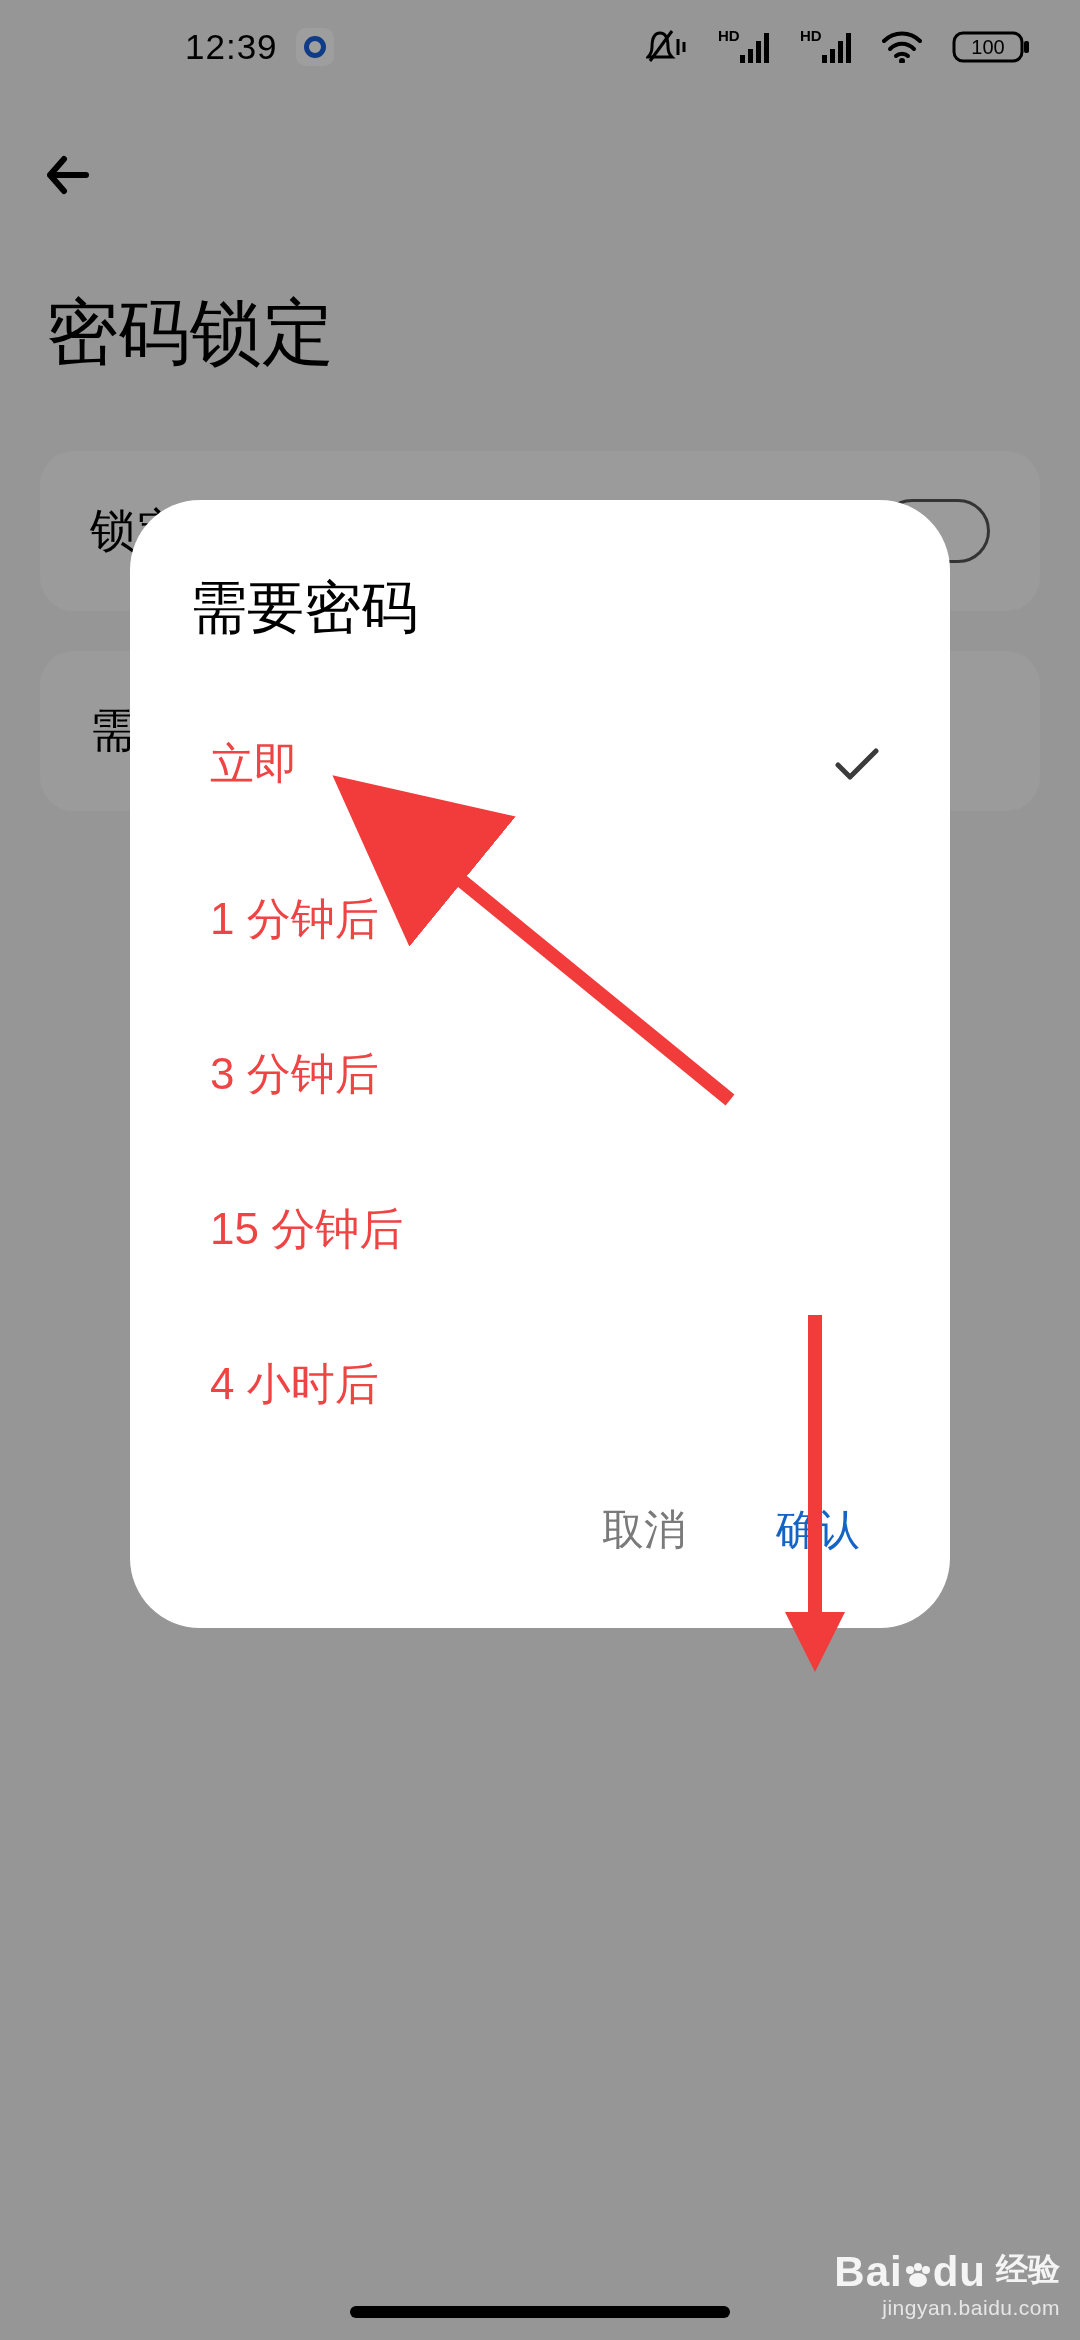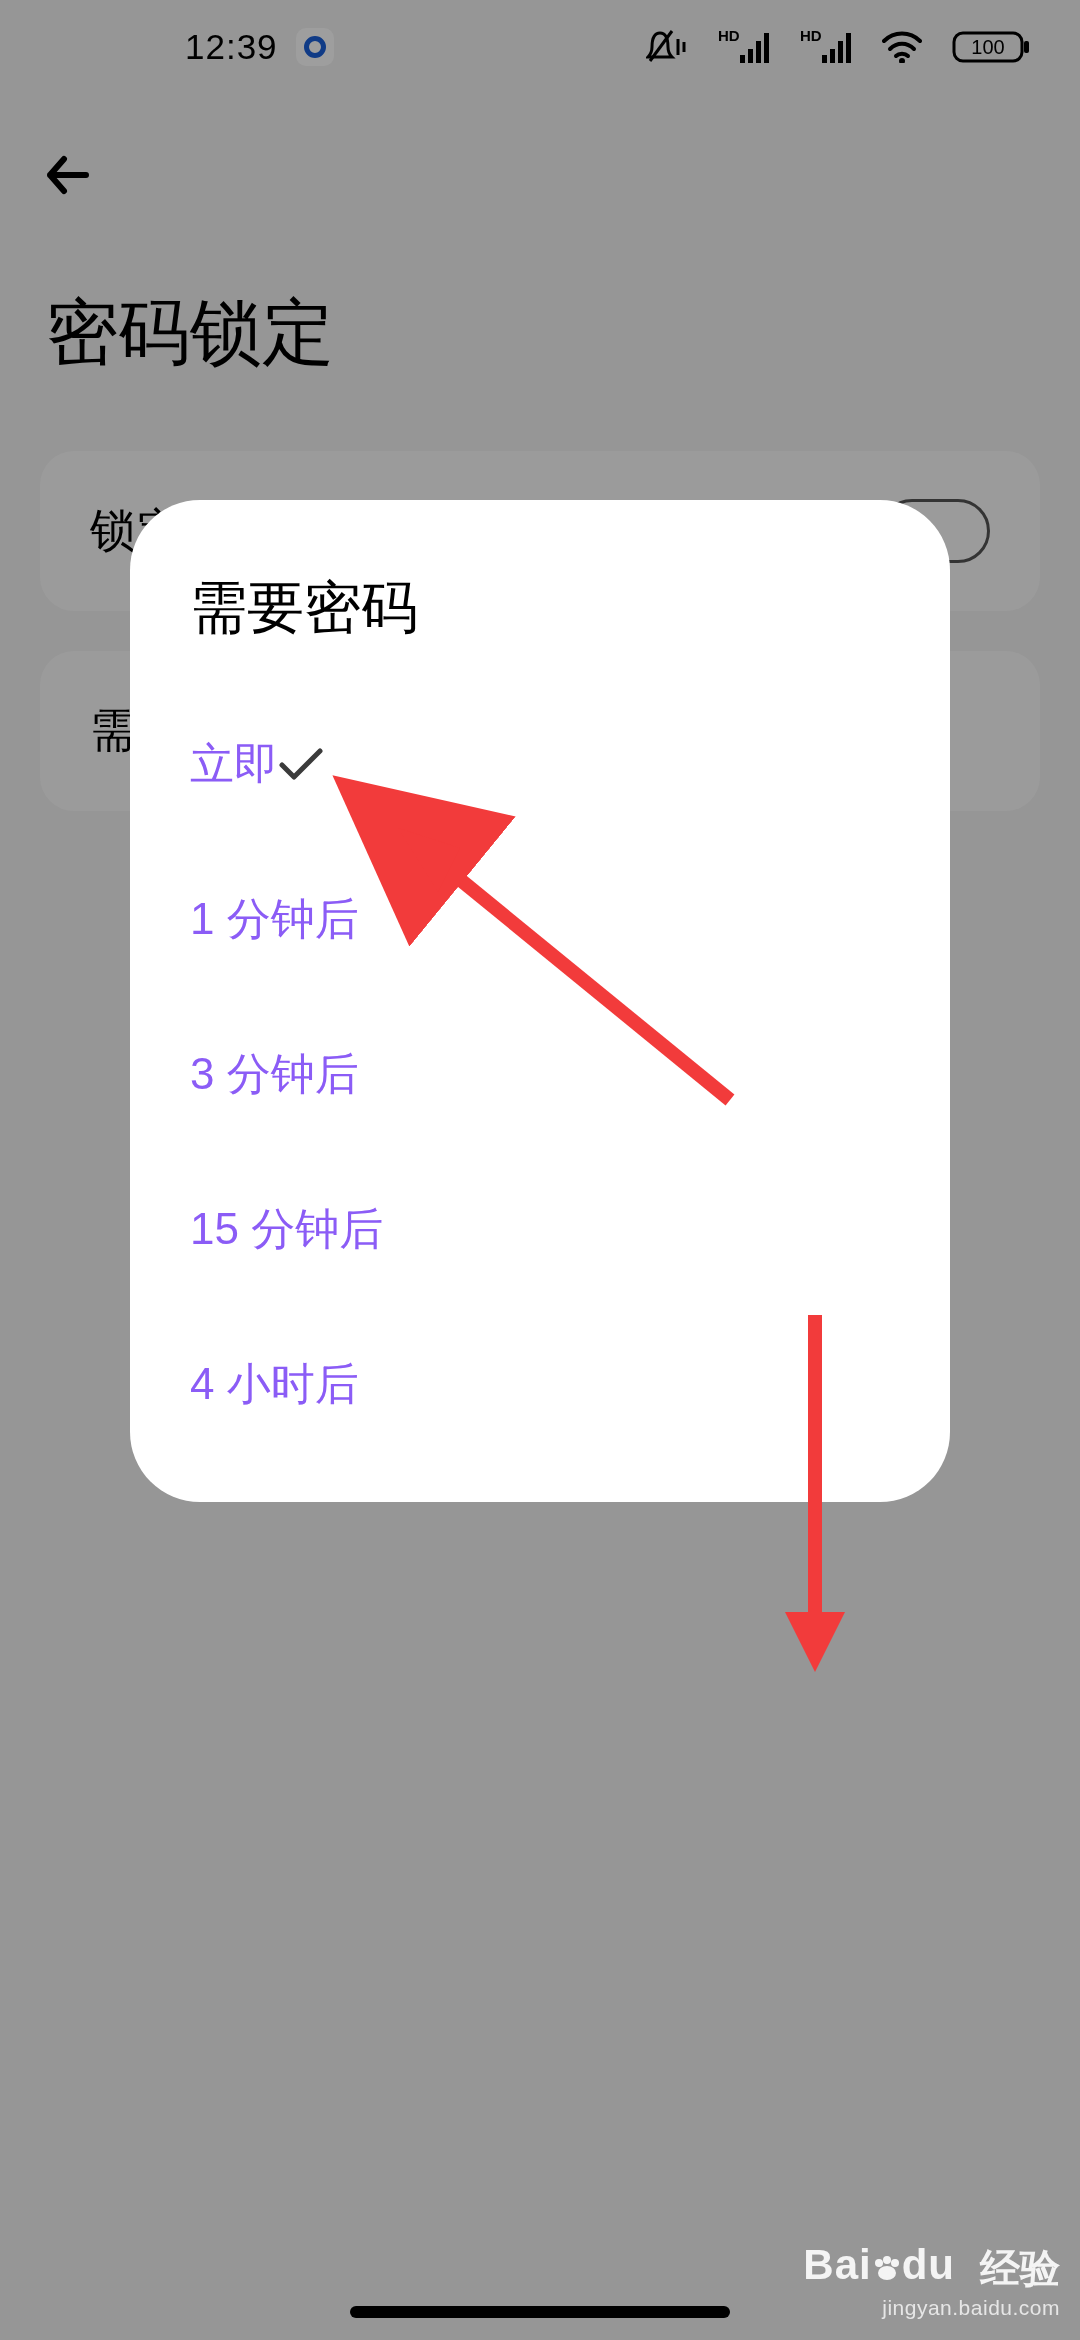--- a/index.html
+++ b/index.html
@@ -134,22 +134,24 @@
       margin-bottom: 40px;
     }
     .option-list {
       display: flex;
       flex-direction: column;
     }
     .option {
       height: 155px;
       display: flex;
       align-items: center;
+      justify-content: space-between;
       font-size: 44px;
-      color: #8b5cf6;
+      color: #ef4444;
+      margin-left: 20px;
     }
     .checkmark {
       margin-right: 10px;
     }
     .dialog-actions {
       display: flex;
       justify-content: flex-end;
       gap: 90px;
       padding: 40px 30px 30px 0;
     }
@@ -194,24 +196,24 @@
       font-weight: 700;
       color: #fff;
       letter-spacing: 1px;
     }
     .wm-paw {
       width: 30px;
       height: 26px;
     }
     .wm-jingyan {
       font-family: "KaiTi","STKaiti",serif;
-      font-size: 40px;
+      font-size: 32px;
       color: #fff;
       font-weight: 600;
-      margin-left: 19px;
+      margin-left: 4px;
     }
     .wm-url {
       font-size: 21px;
       color: #fff;
       opacity: 0.85;
       font-family: Arial, sans-serif;
       letter-spacing: 0.5px;
     }
     
     .home-indicator {
@@ -315,20 +317,24 @@
     </div>
     <div class="option">
       <span>3 分钟后</span>
     </div>
     <div class="option">
       <span>15 分钟后</span>
     </div>
     <div class="option">
       <span>4 小时后</span>
     </div>
+  </div>
+  <div class="dialog-actions">
+    <button class="dialog-btn cancel">取消</button>
+    <button class="dialog-btn confirm">确认</button>
   </div>
 </div>
 
 <svg class="annotation-layer" width="1080" height="2340" viewBox="0 0 1080 2340">
   <defs>
     <marker id="arrowhead" markerWidth="12" markerHeight="12" refX="3" refY="6" orient="auto">
       <path d="M0,0 L12,6 L0,12 Z" fill="#f23b3b"></path>
     </marker>
   </defs>
 

